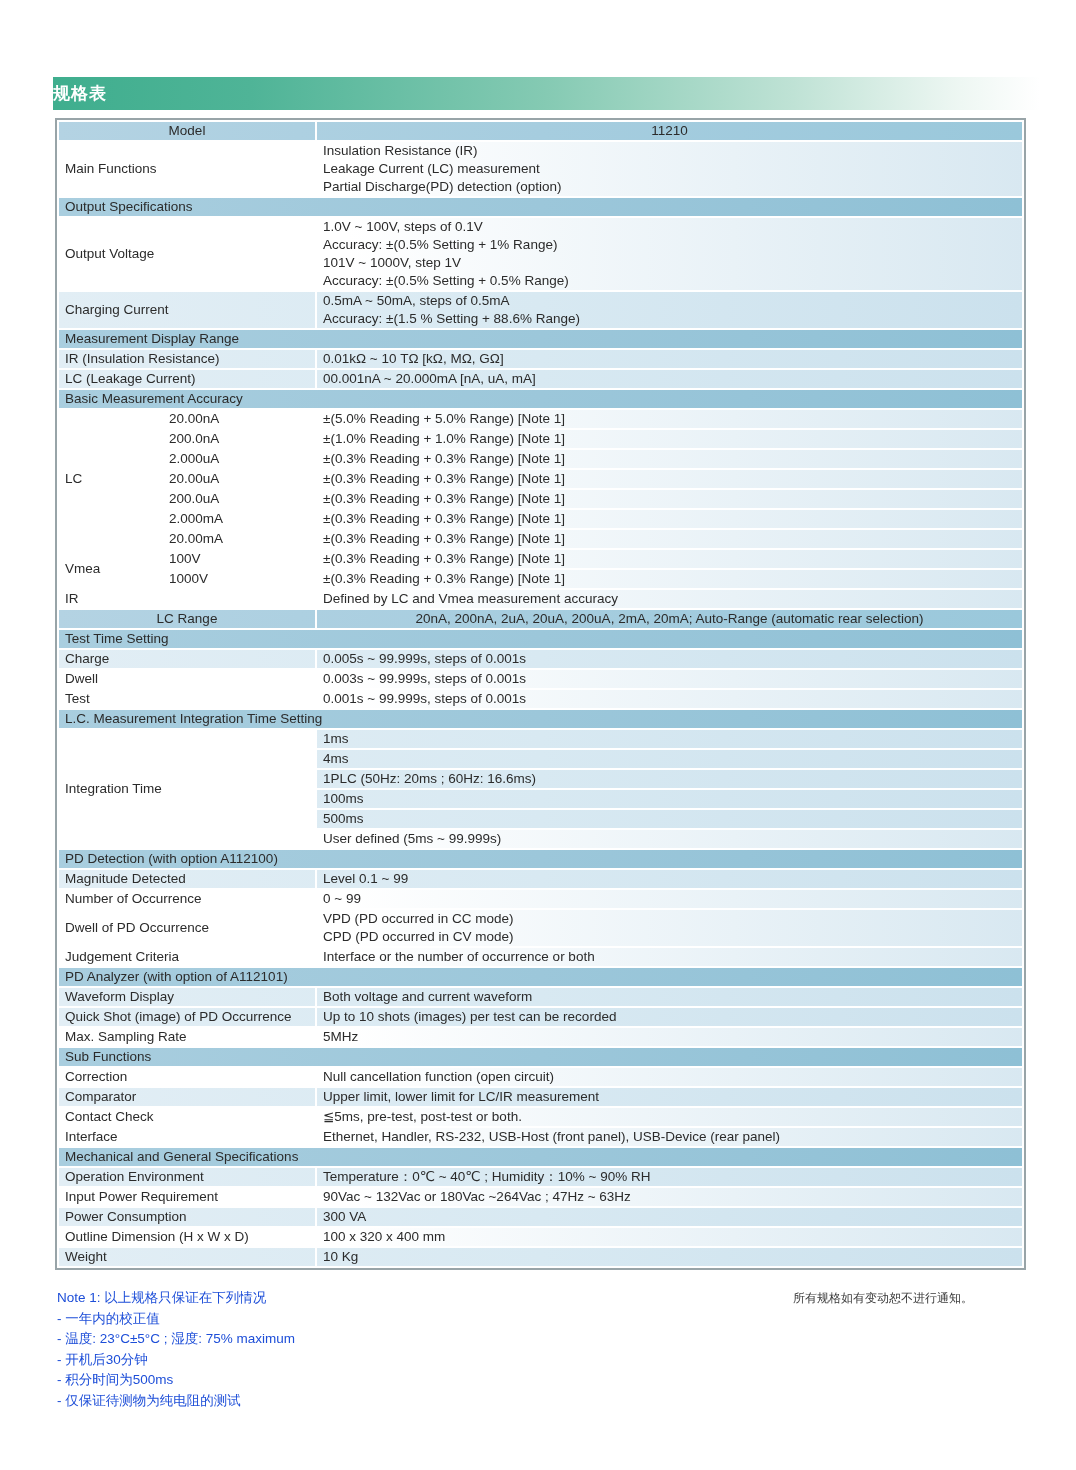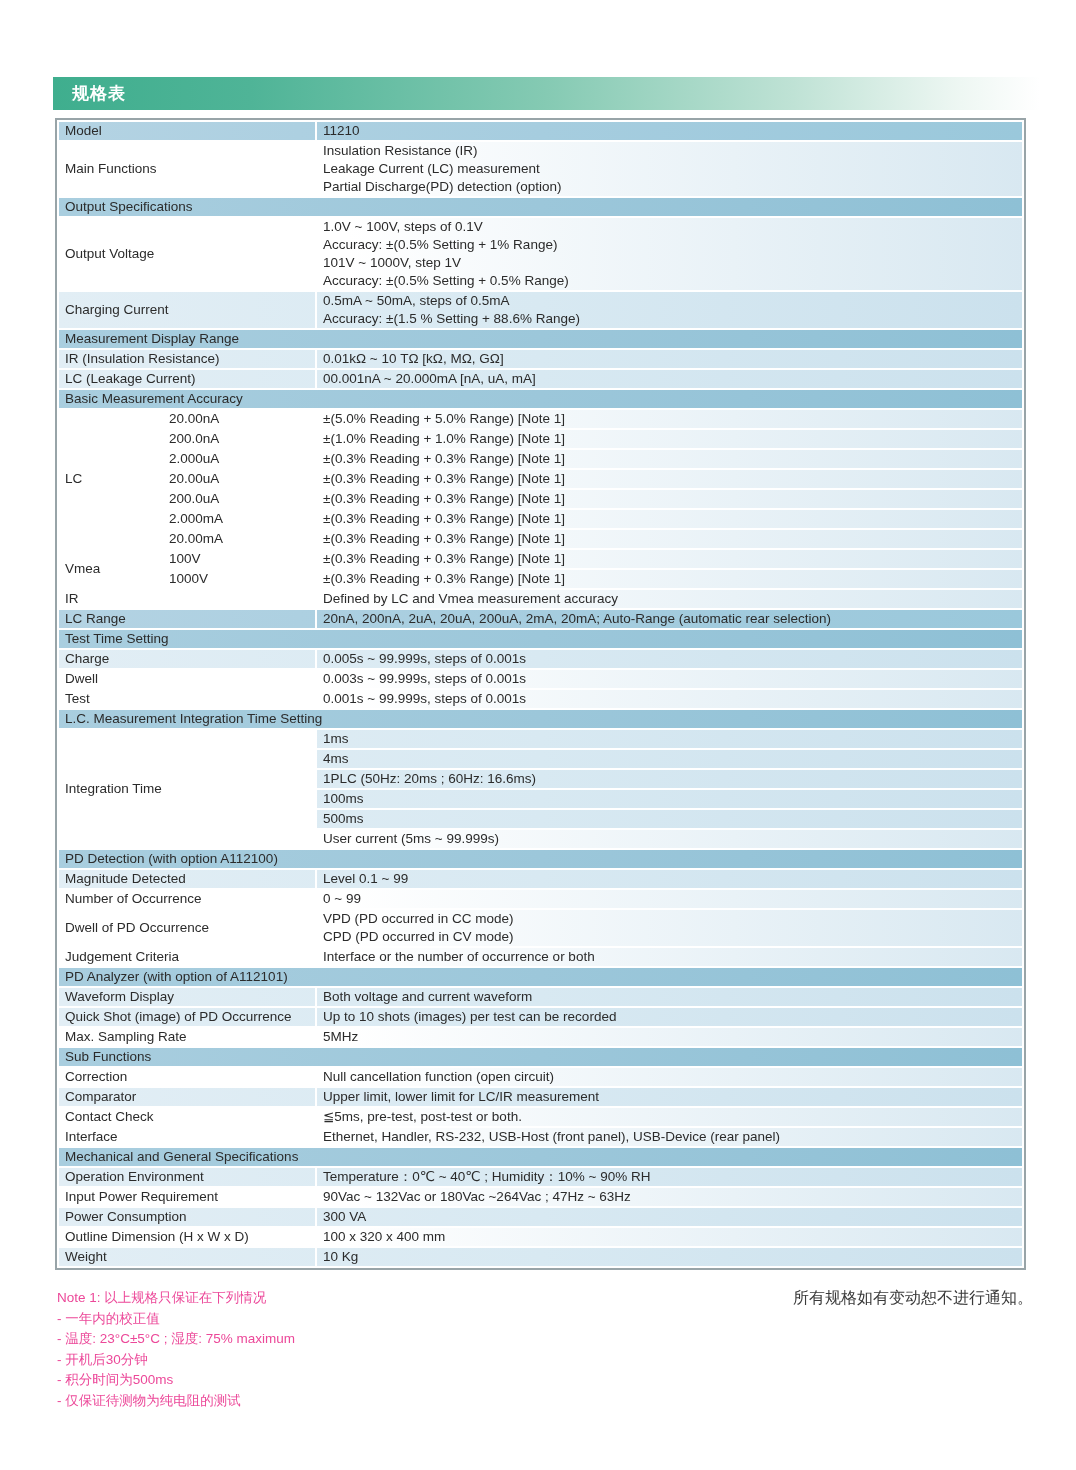--- a/index.html
+++ b/index.html
@@ -9,51 +9,51 @@
     font-family:"Liberation Sans","DejaVu Sans",sans-serif;
     color:#2b2b2b;
     -webkit-font-smoothing:antialiased;
   }
   .title-bar {
     position:absolute; left:53px; top:77px; width:987px; height:33px;
     background:linear-gradient(90deg,#3fae8e 0%,#4fb497 20%,#85cab3 50%,#bfe2d5 75%,#eef7f3 92%,#ffffff 100%);
     display:flex; align-items:center;
   }
   .title-bar .title-text {
-    color:#ffffff; font-weight:bold; font-size:17px; padding-left:19px; letter-spacing:1px;
+    color:#ffffff; font-weight:bold; font-size:17px; padding-left:0; letter-spacing:1px;
   }
   .spec-wrap {
     position:absolute; left:55px; top:118px; width:971px;
     border:2px solid #98a4a8; box-sizing:border-box; background:#ffffff;
   }
   table.spec {
     border-collapse:collapse; width:100%; table-layout:fixed;
     font-size:13.5px; color:#2b2b2b;
   }
   table.spec td {
     border:2px solid #ffffff;
     padding:0 6px;
     height:18px; line-height:18px;
     vertical-align:middle;
     overflow:hidden; white-space:nowrap;
   }
   table.spec td div { line-height:18px; height:18px; white-space:nowrap; }
   tr.section { background:linear-gradient(90deg,#a9cedf 0%,#9cc7da 50%,#8ec0d5 100%); }
-  tr.model   { background:linear-gradient(90deg,#b4d3e3 0%,#a6cddf 50%,#9ac8db 100%); }
+  tr.model   { background:linear-gradient(90deg,#b4d3e3 0%,#a6cddf 50%,#9ac8db 100%);text-align:center; }
   tr.light   { background:linear-gradient(90deg,#e2eef5 0%,#d8e9f2 50%,#cbe1ed 100%); }
   tr.white   { background:linear-gradient(90deg,#ffffff 0%,#ffffff 30%,#e9f2f7 70%,#d8e8f1 100%); }
   td.glabel  { background:#ffffff; }
   .notes-left {
     position:absolute; left:57px; top:1288px;
-    font-size:13.5px; color:#ec4899;
+    font-size:13.5px; color:#1d4ed8;
   }
   .notes-left div { line-height:20.5px; }
   .notes-right {
     position:absolute; left:793px; top:1288px;
-    font-size:16px; color:#3a3a3a; line-height:20.5px;
+    font-size:12px; color:#3a3a3a; line-height:20.5px;
   }
 </style>
 </head>
 <body>
 
 <div class="title-bar">
   <span class="title-text">规格表</span>
 </div>
 
 <div class="spec-wrap">
@@ -183,21 +183,21 @@
         <tr class="light">
           <td>1PLC  (50Hz: 20ms ; 60Hz: 16.6ms)</td>
         </tr>
         <tr class="light">
           <td>100ms</td>
         </tr>
         <tr class="light">
           <td>500ms</td>
         </tr>
         <tr class="white">
-          <td>User current (5ms ~ 99.999s)</td>
+          <td>User defined (5ms ~ 99.999s)</td>
         </tr>
         <tr class="section">
           <td colspan="3">PD Detection (with option A112100)</td>
         </tr>
         <tr class="light">
           <td colspan="2">Magnitude Detected</td>
           <td>Level 0.1 ~ 99</td>
         </tr>
         <tr class="white">
           <td colspan="2">Number of Occurrence</td>

